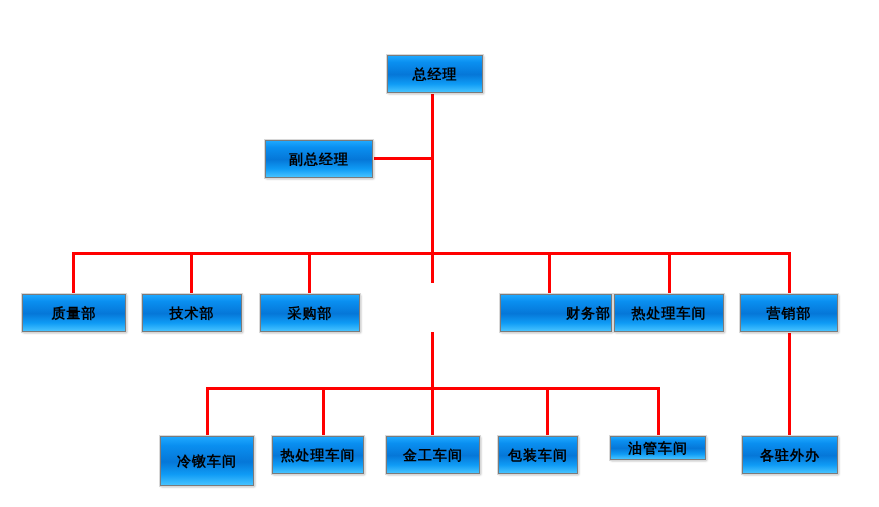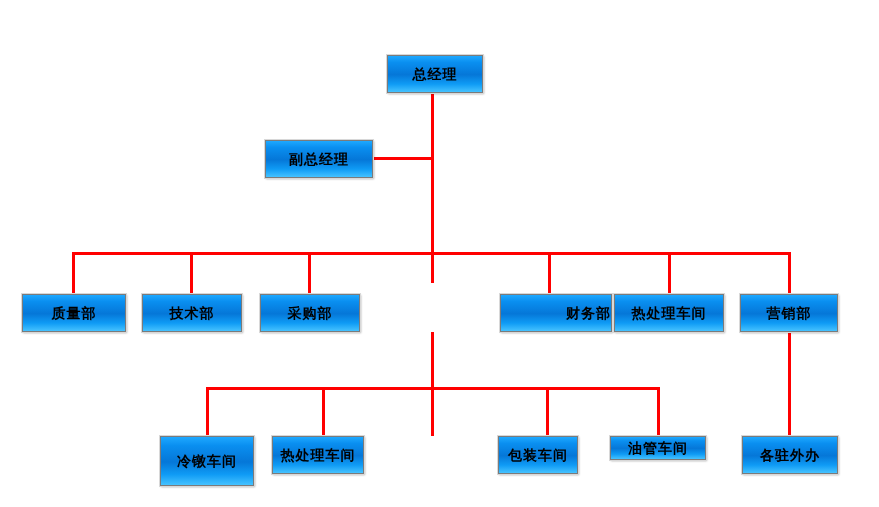--- a/index.html
+++ b/index.html
@@ -89,20 +89,23 @@
     </div>
     <div class="node" style="left: 740px; top: 294px; width: 98px; height: 38px;">
       <span class="label">营销部</span>
     </div>
     <div class="node" style="left: 160px; top: 436px; width: 94px; height: 50px;">
       <span class="label">冷镦车间</span>
     </div>
     <div class="node" style="left: 272px; top: 436px; width: 92px; height: 38px;">
       <span class="label">热处理车间</span>
     </div>
+    <div class="node" style="left: 386px; top: 436px; width: 94px; height: 38px;">
+      <span class="label">金工车间</span>
+    </div>
     <div class="node" style="left: 498px; top: 436px; width: 80px; height: 38px;">
       <span class="label">包装车间</span>
     </div>
     <div class="node" style="left: 610px; top: 436px; width: 96px; height: 24px;">
       <span class="label">油管车间</span>
     </div>
     <div class="node" style="left: 742px; top: 436px; width: 96px; height: 38px;">
       <span class="label">各驻外办</span>
     </div>
   </div>

